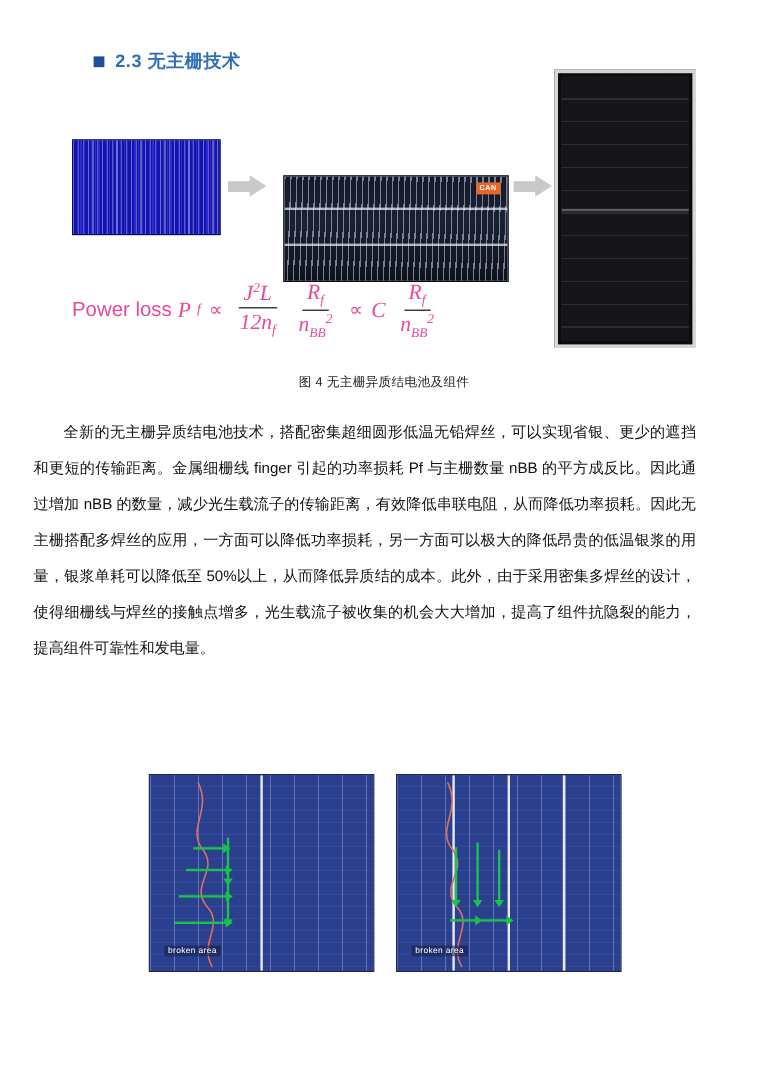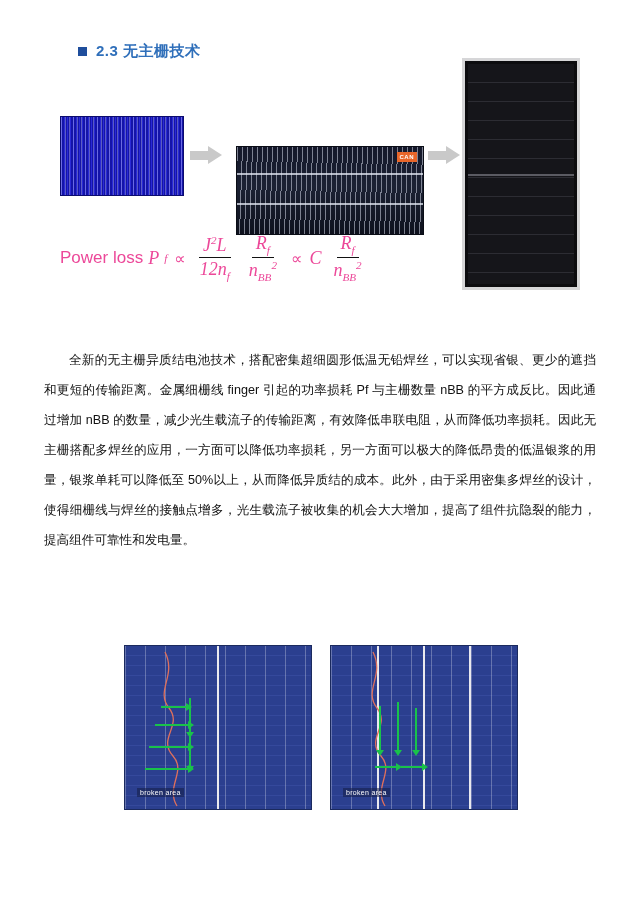--- a/index.html
+++ b/index.html
@@ -231,21 +231,21 @@
     font-size: 10.5px;
     color: #222;
     letter-spacing: 0.3px;
   }
   .caption-fig4 { top: 312px; }
   .caption-fig5 { top: 821px; }
 
   
   .body-text {
     position: absolute;
-    left: 44px;
+    left: 28px;
     top: 345px;
     width: 552px;
     font-size: 12.6px;
     line-height: 30px;
     color: #111;
     text-align: justify;
     text-indent: 25px;
     font-family: "Liberation Sans", sans-serif;
   }
 
@@ -388,20 +388,21 @@
       <span class="den"><span>n</span><span class="sub">BB</span><span class="sup">2</span></span>
     </span>
     <span class="op">∝</span>
     <span class="italic">C</span>
     <span class="frac">
       <span class="num"><span>R</span><span class="sub">f</span></span>
       <span class="den"><span>n</span><span class="sub">BB</span><span class="sup">2</span></span>
     </span>
   </div>
 
+  <div class="caption caption-fig4">图 4  无主栅异质结电池及组件</div>
 
   <div class="body-text">全新的无主栅异质结电池技术，搭配密集超细圆形低温无铅焊丝，可以实现省银、更少的遮挡和更短的传输距离。金属细栅线 finger 引起的功率损耗 Pf 与主栅数量 nBB 的平方成反比。因此通过增加 nBB 的数量，减少光生载流子的传输距离，有效降低串联电阻，从而降低功率损耗。因此无主栅搭配多焊丝的应用，一方面可以降低功率损耗，另一方面可以极大的降低昂贵的低温银浆的用量，银浆单耗可以降低至 50%以上，从而降低异质结的成本。此外，由于采用密集多焊丝的设计，使得细栅线与焊丝的接触点增多，光生载流子被收集的机会大大增加，提高了组件抗隐裂的能力，提高组件可靠性和发电量。</div>
 
   <div class="fig5-row">
 
     <div class="fig5-panel fig5-left">
       <div class="vgrid"></div>
       <div class="busbar"></div>
       <svg class="crack" viewBox="0 0 186 163" preserveAspectRatio="none">
         <path d="M40 6 C 52 30, 30 44, 44 62 C 58 80, 32 92, 48 110 C 62 126, 40 140, 52 160" fill="none" stroke="#e0705c" stroke-width="1.3"></path>

